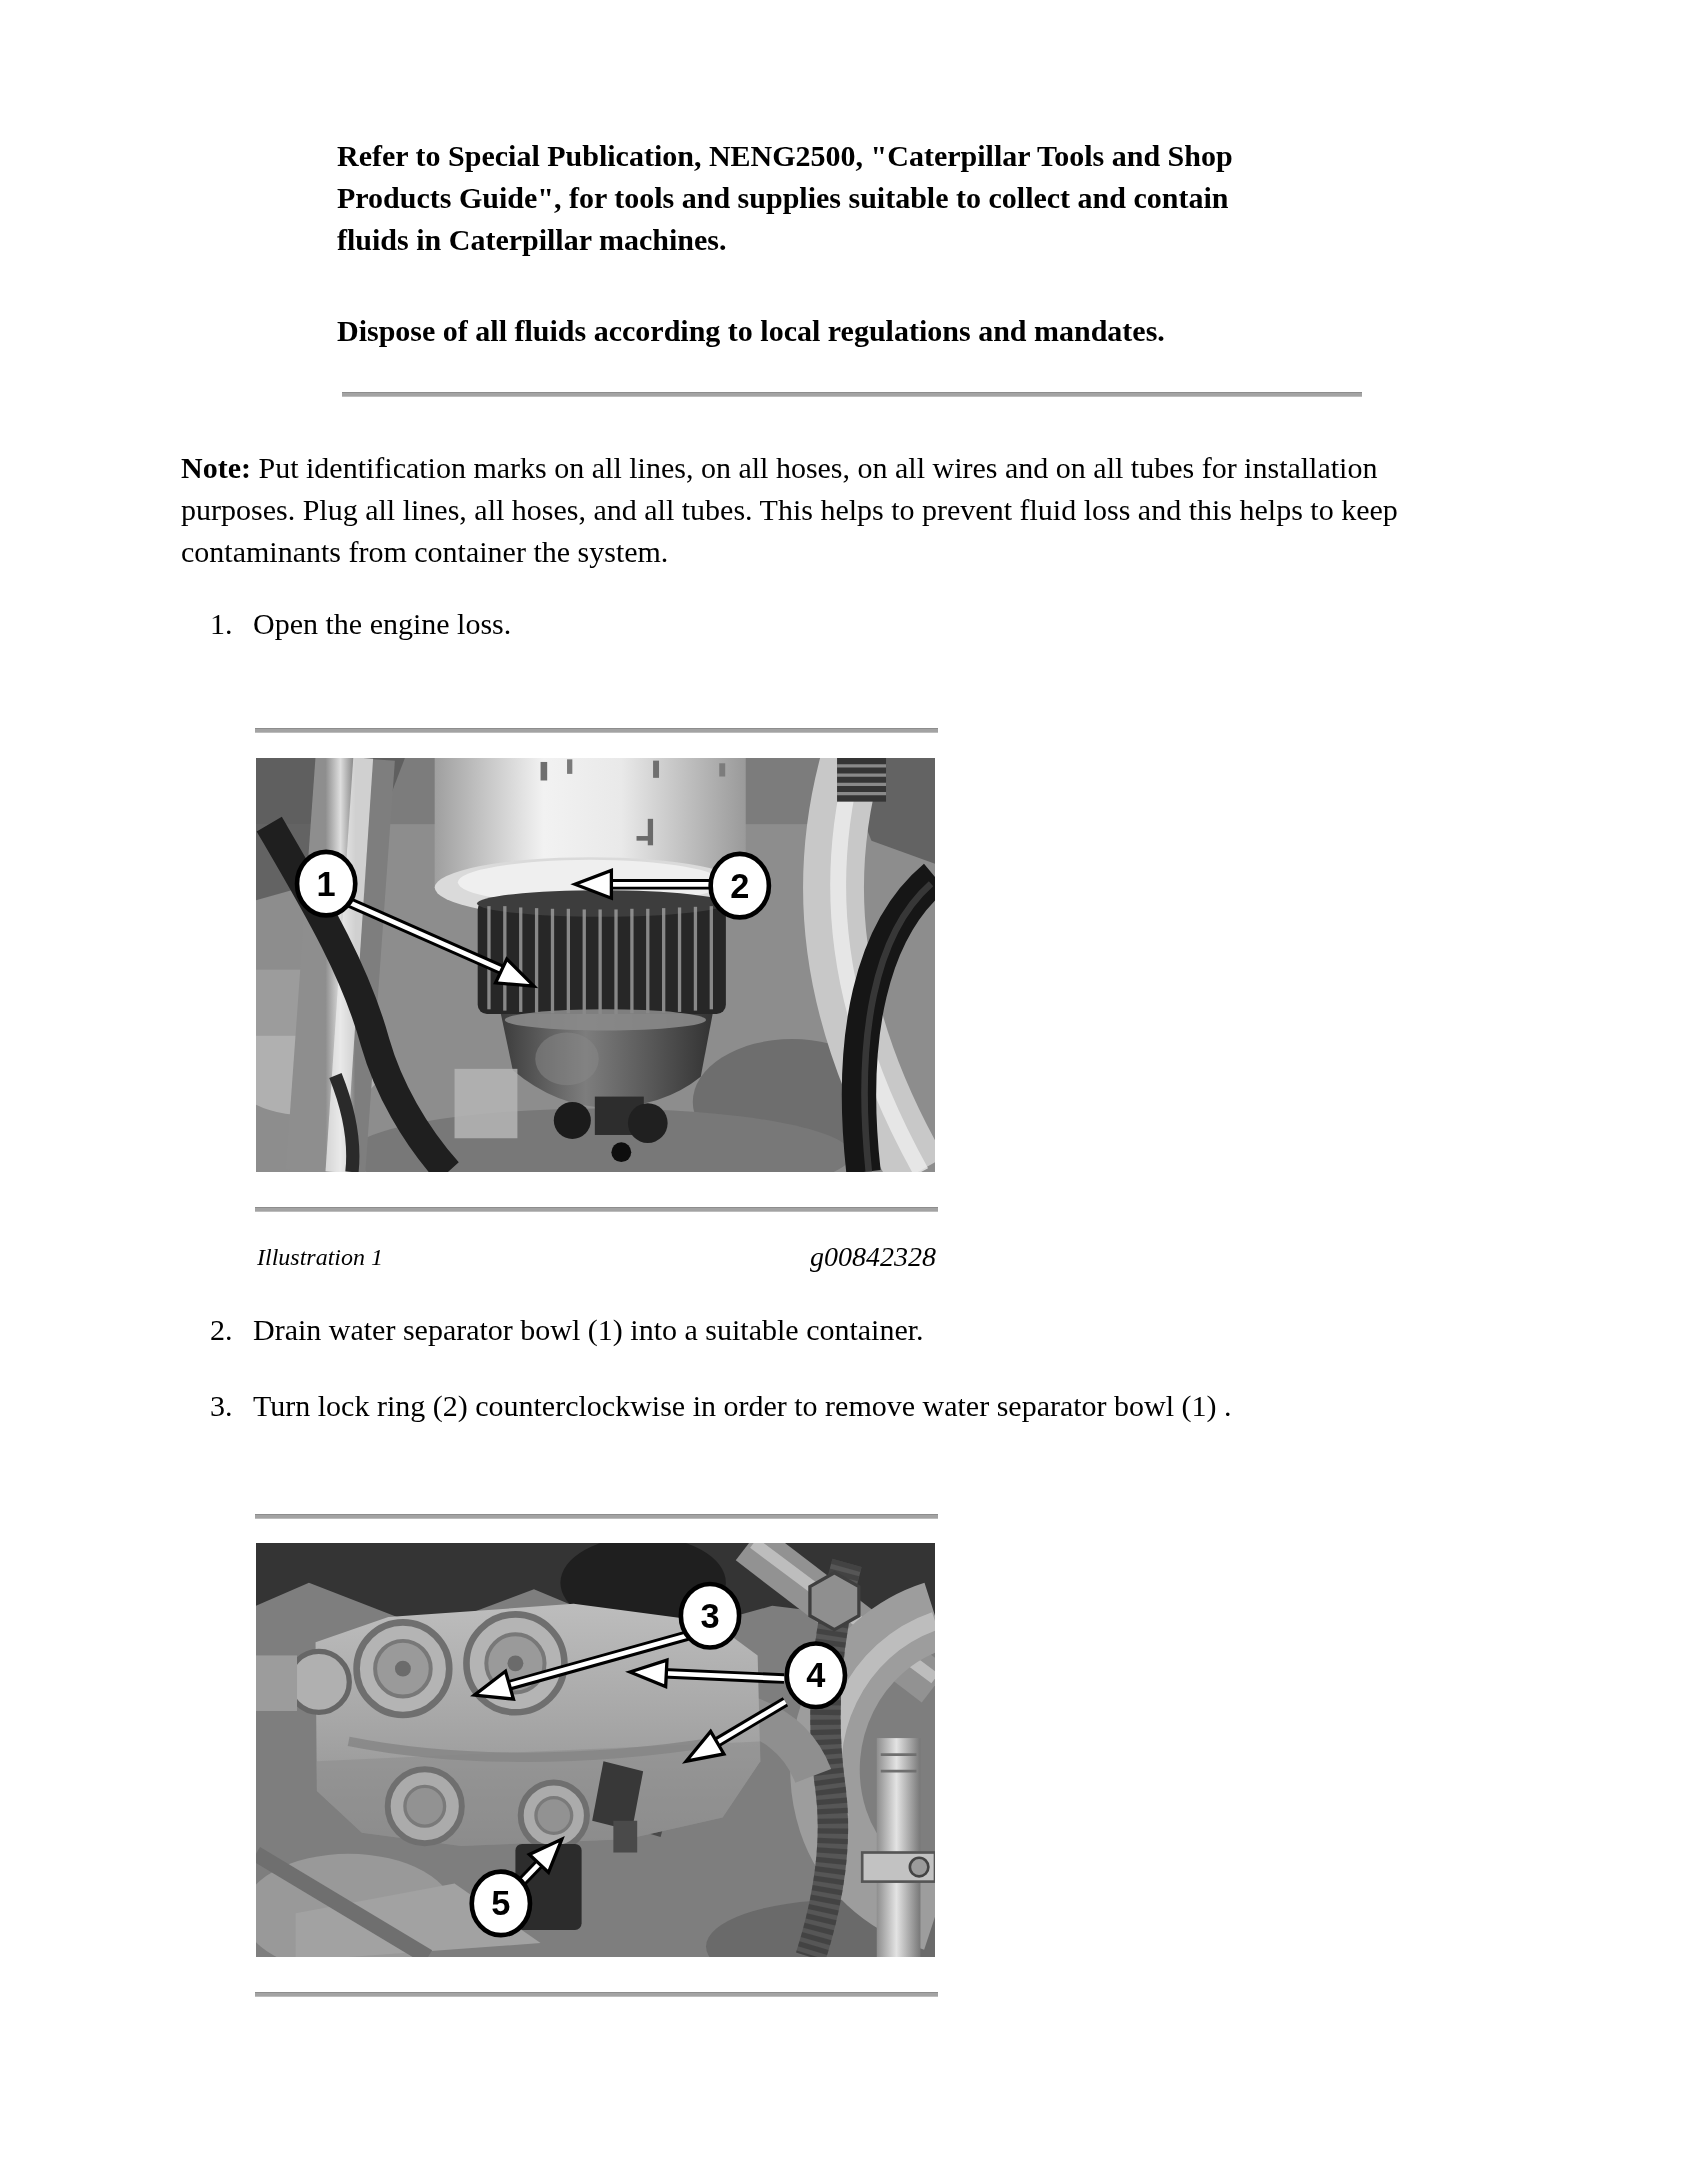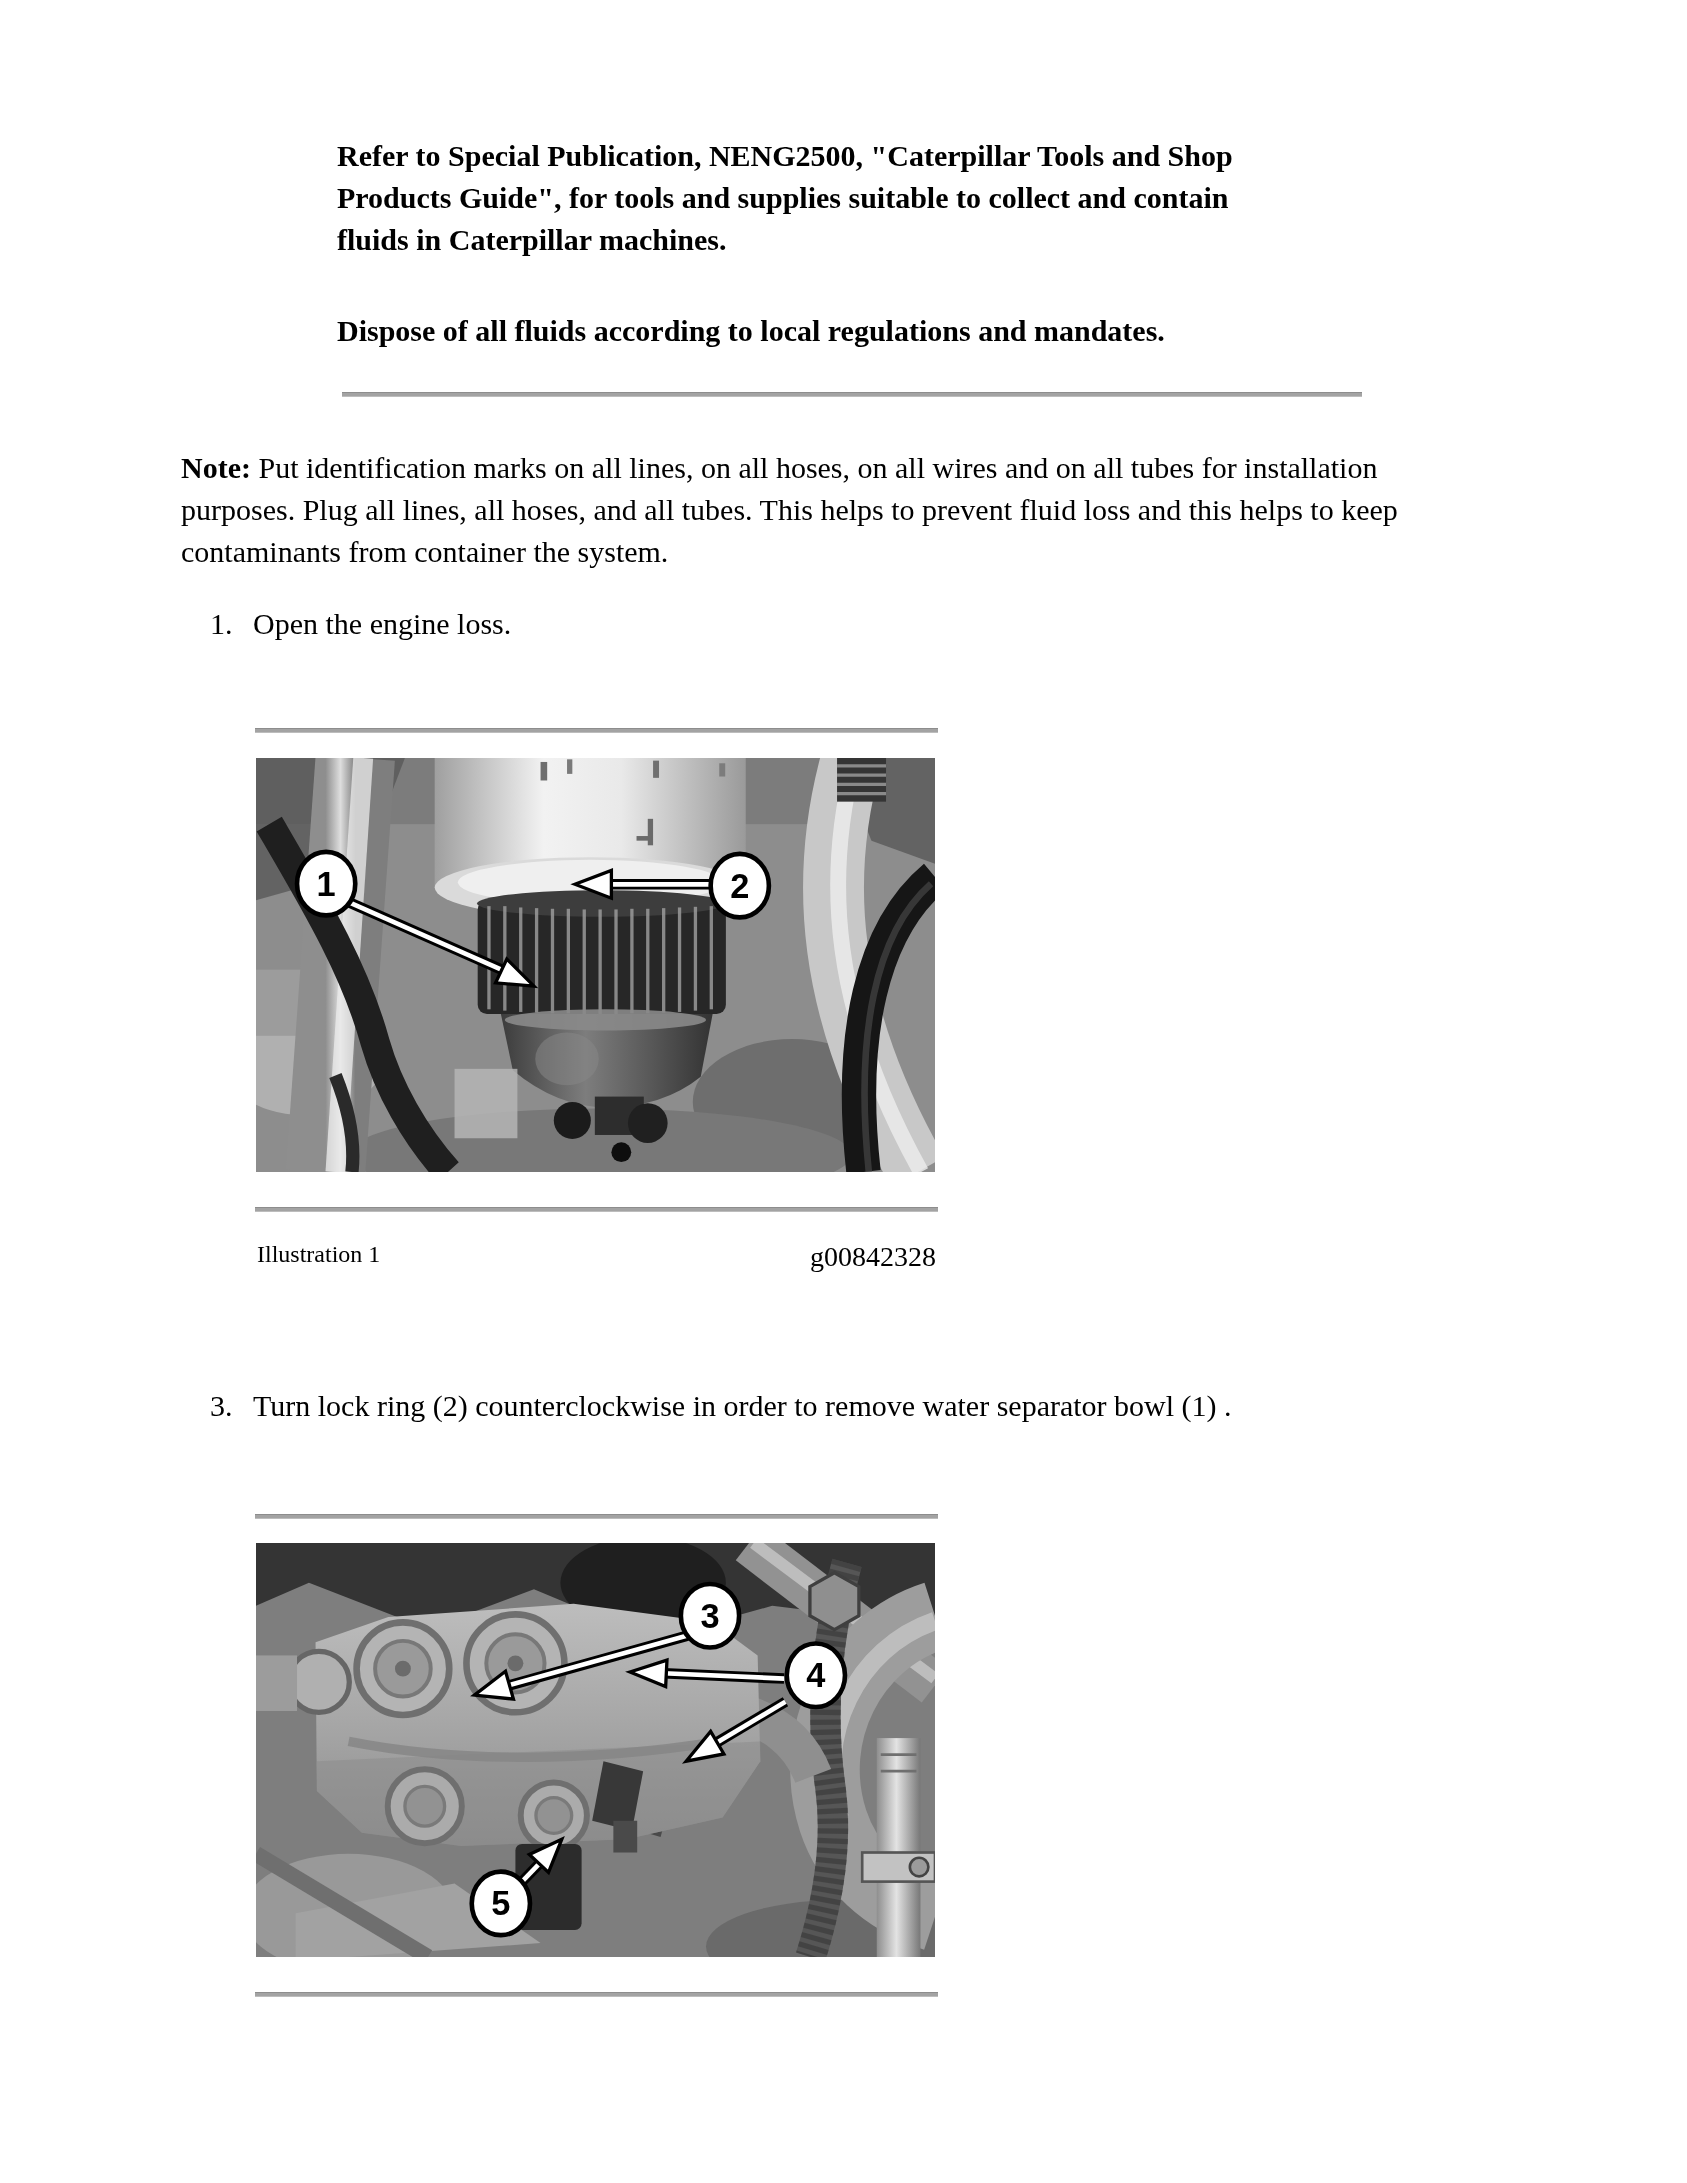--- a/index.html
+++ b/index.html
@@ -11,21 +11,21 @@
   .ln{white-space:nowrap;font-size:30px;line-height:42px;}
   .bold{font-weight:bold;}
   .warning{left:337px;width:1072px;}
   .rule{
     position:absolute;height:5.3px;background:var(--rule-color,#a3a3a3);
     border-top:1.3px solid #8d8d8d;border-bottom:1.3px solid #bdbdbd;box-sizing:border-box;
   }
   .step{left:210px;}
   .step .num{display:inline-block;width:43px;}
   .caption-row{
-    left:257px;width:679px;display:flex;justify-content:space-between;align-items:flex-start;
+    left:257px;width:679px;display:flex;justify-content:space-between;align-items:center;font-style:italic;
   }
   .illus-label{font-size:24px;white-space:nowrap;}
   .illus-code{font-size:28px;white-space:nowrap;}
   .photo{
     position:absolute;width:679px;height:414px;background:#8d8d8d;z-index:1;
   }
   .photo svg{display:block;width:100%;height:100%;}
   .watermark{
     position:absolute;left:837px;top:1088px;transform:translate(-50%,-54%);
     font-family:"Liberation Sans", sans-serif;font-size:91px;font-weight:normal;
@@ -201,20 +201,23 @@
     </svg>
   </div>
 
   <div class="rule" style="top:1207px;left:255px;width:683px;"></div>
 
   <div class="abs caption-row" style="top:1241px;">
     <span class="illus-label">Illustration 1</span>
     <span class="illus-code">g00842328</span>
   </div>
 
+  <div class="abs step ln" style="top:1309px;">
+    <span class="num">2.</span><span>Drain water separator bowl (1) into a suitable container.</span>
+  </div>
 
   <div class="abs step ln" style="top:1385px;">
     <span class="num">3.</span><span>Turn lock ring (2) counterclockwise in order to remove water separator bowl (1) .</span>
   </div>
 
   <div class="rule" style="top:1514px;left:255px;width:683px;"></div>
 
   <div class="photo" style="left:256px;top:1543px;">
     <svg viewBox="0 0 1026 626" preserveAspectRatio="none">
       <defs>

